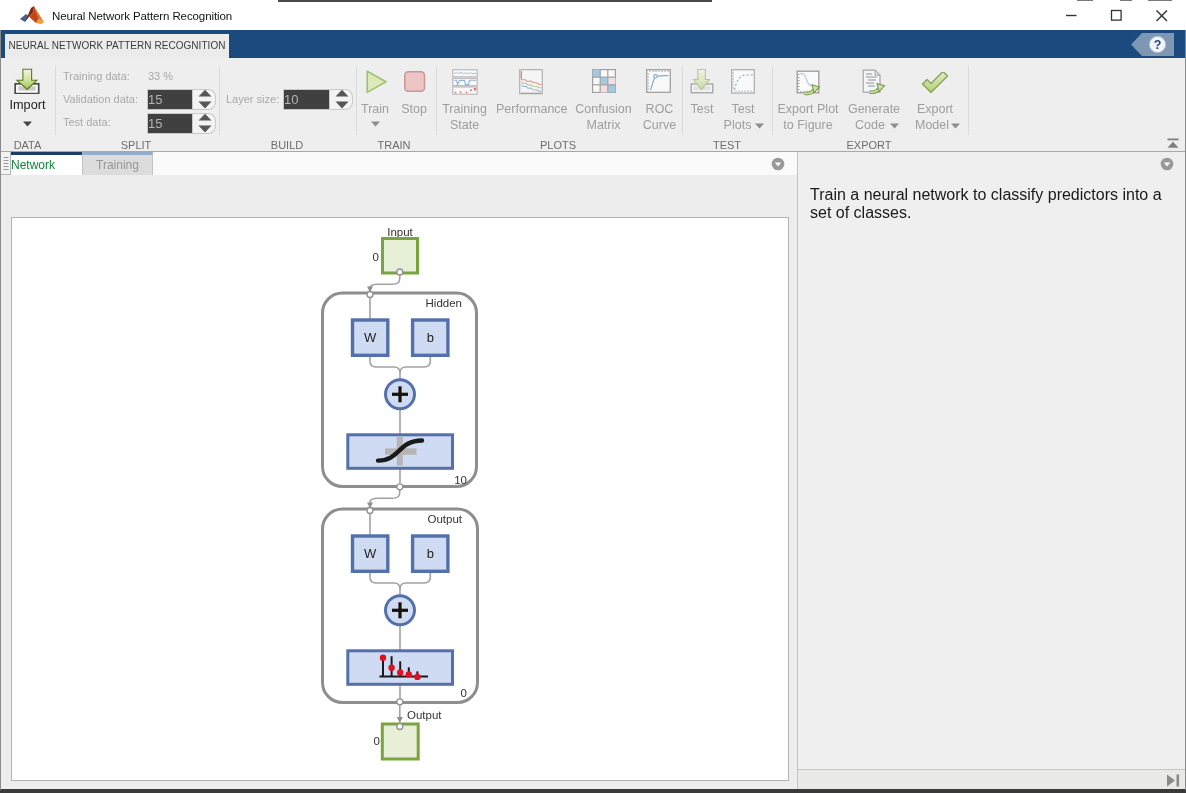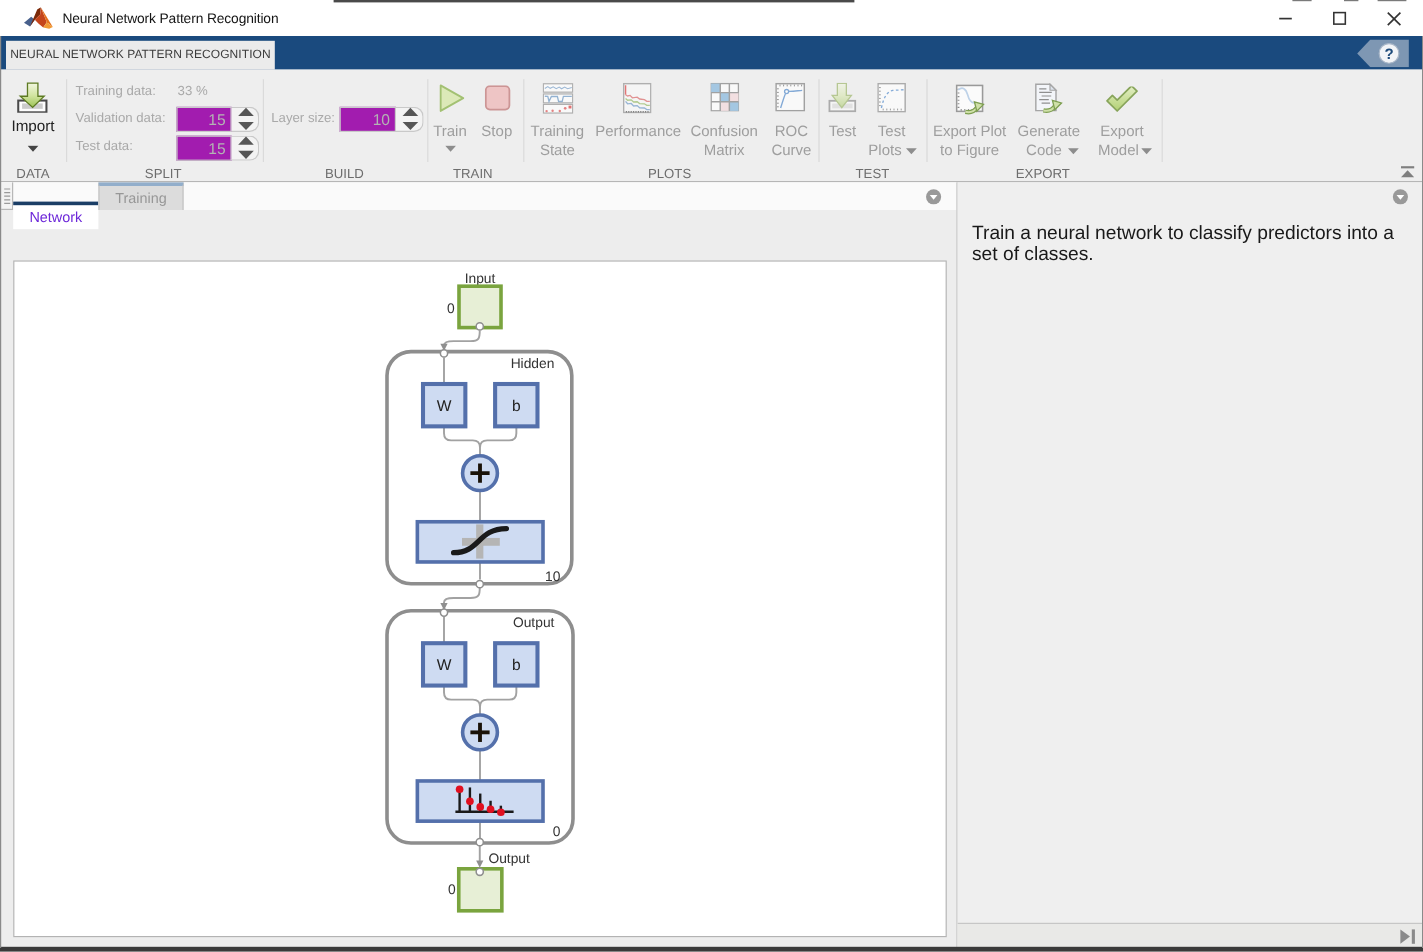--- a/index.html
+++ b/index.html
@@ -18,33 +18,33 @@
 #apptab { position:absolute; left:5px; top:4px; width:224px; height:24px; background:#ebebeb;
   font-size:10px; color:#3c3c3c; text-align:center; line-height:24px; letter-spacing:0.05px; }
 
 
 #toolbar { position:absolute; left:0; top:58px; width:1186px; height:94px; background:#eeeeee;
   border-bottom:1px solid #a8a8a8; }
 .tdiv { position:absolute; top:8px; width:1px; height:69px; background:#dadada; }
 .sect { position:absolute; top:81px; font-size:11px; color:#6d6d6d; text-align:center; }
 .blab { position:absolute; font-size:11px; color:#a9a9a9; }
 .btext { position:absolute; font-size:12.5px; color:#9e9e9e; text-align:center; line-height:15.5px; }
-.spinfield { position:absolute; height:21px; background:#a21caf; border:1px solid #c9c9c9;
-  font-size:13px; color:#b3b3b3; text-align:right; line-height:19px; padding-right:4px; }
+.spinfield { position:absolute; height:21px; background:#404040; border:1px solid #c9c9c9;
+  font-size:13px; color:#b3b3b3; line-height:19px; padding-right:4px; }
 .spinbtn { position:absolute; width:23px; height:21px; background:#f3f3f3; border:1px solid #c9c9c9;
   border-left:none; border-radius:0 8px 8px 0; }
 
 
 #content { position:absolute; left:0; top:152px; width:1186px; height:638px; background:#ededed; }
 #lpanel { position:absolute; left:0; top:0; width:797px; height:638px; background:#ededed; }
 #tabrow { position:absolute; left:0; top:0; width:797px; height:23px; background:#fafafa; }
 #grip { position:absolute; left:1px; top:0px; width:10px; height:23px; background:#f3f3f3;
   border-right:1px solid #b7b7b7; border-bottom:1px solid #b7b7b7; }
-#tab-network { position:absolute; left:11px; top:16px; width:71px; height:23px; background:#fff;
-  border-top:3px solid #1b3e66; color:#6d28d9; font-size:12px; text-align:center; line-height:20px; }
+#tab-network { position:absolute; left:11px; top:0; width:71px; height:23px; background:#fff;
+  border-top:3px solid #1b3e66; color:#15803d; font-size:12px; text-align:left; line-height:20px; }
 #tab-training { position:absolute; left:82px; top:0; width:71px; height:23px; background:#dcdcdc;
   border-top:3px solid #92aecb; border-right:1px solid #c3c3c3; border-left:1px solid #c3c3c3;
   color:#979797; font-size:12px; text-align:center; line-height:20px; }
 #desc { position:absolute; left:10px; top:33px; width:780px; font-size:11.3px; color:#191919; }
 #canvas { position:absolute; left:11px; top:65px; width:778px; height:564px; background:#fff;
   border:1px solid #b3b3b3; }
 #vdiv { position:absolute; left:797px; top:0; width:1px; height:638px; background:#c4c4c4; }
 #rpanel { position:absolute; left:798px; top:0; width:388px; height:638px; background:#efefef; }
 #rhead { position:absolute; left:0; top:0; width:388px; height:24px; background:#f0f0f0;
   border-bottom:1px solid #d8d8d8; font-size:12.5px; color:#383838; line-height:23px; }

